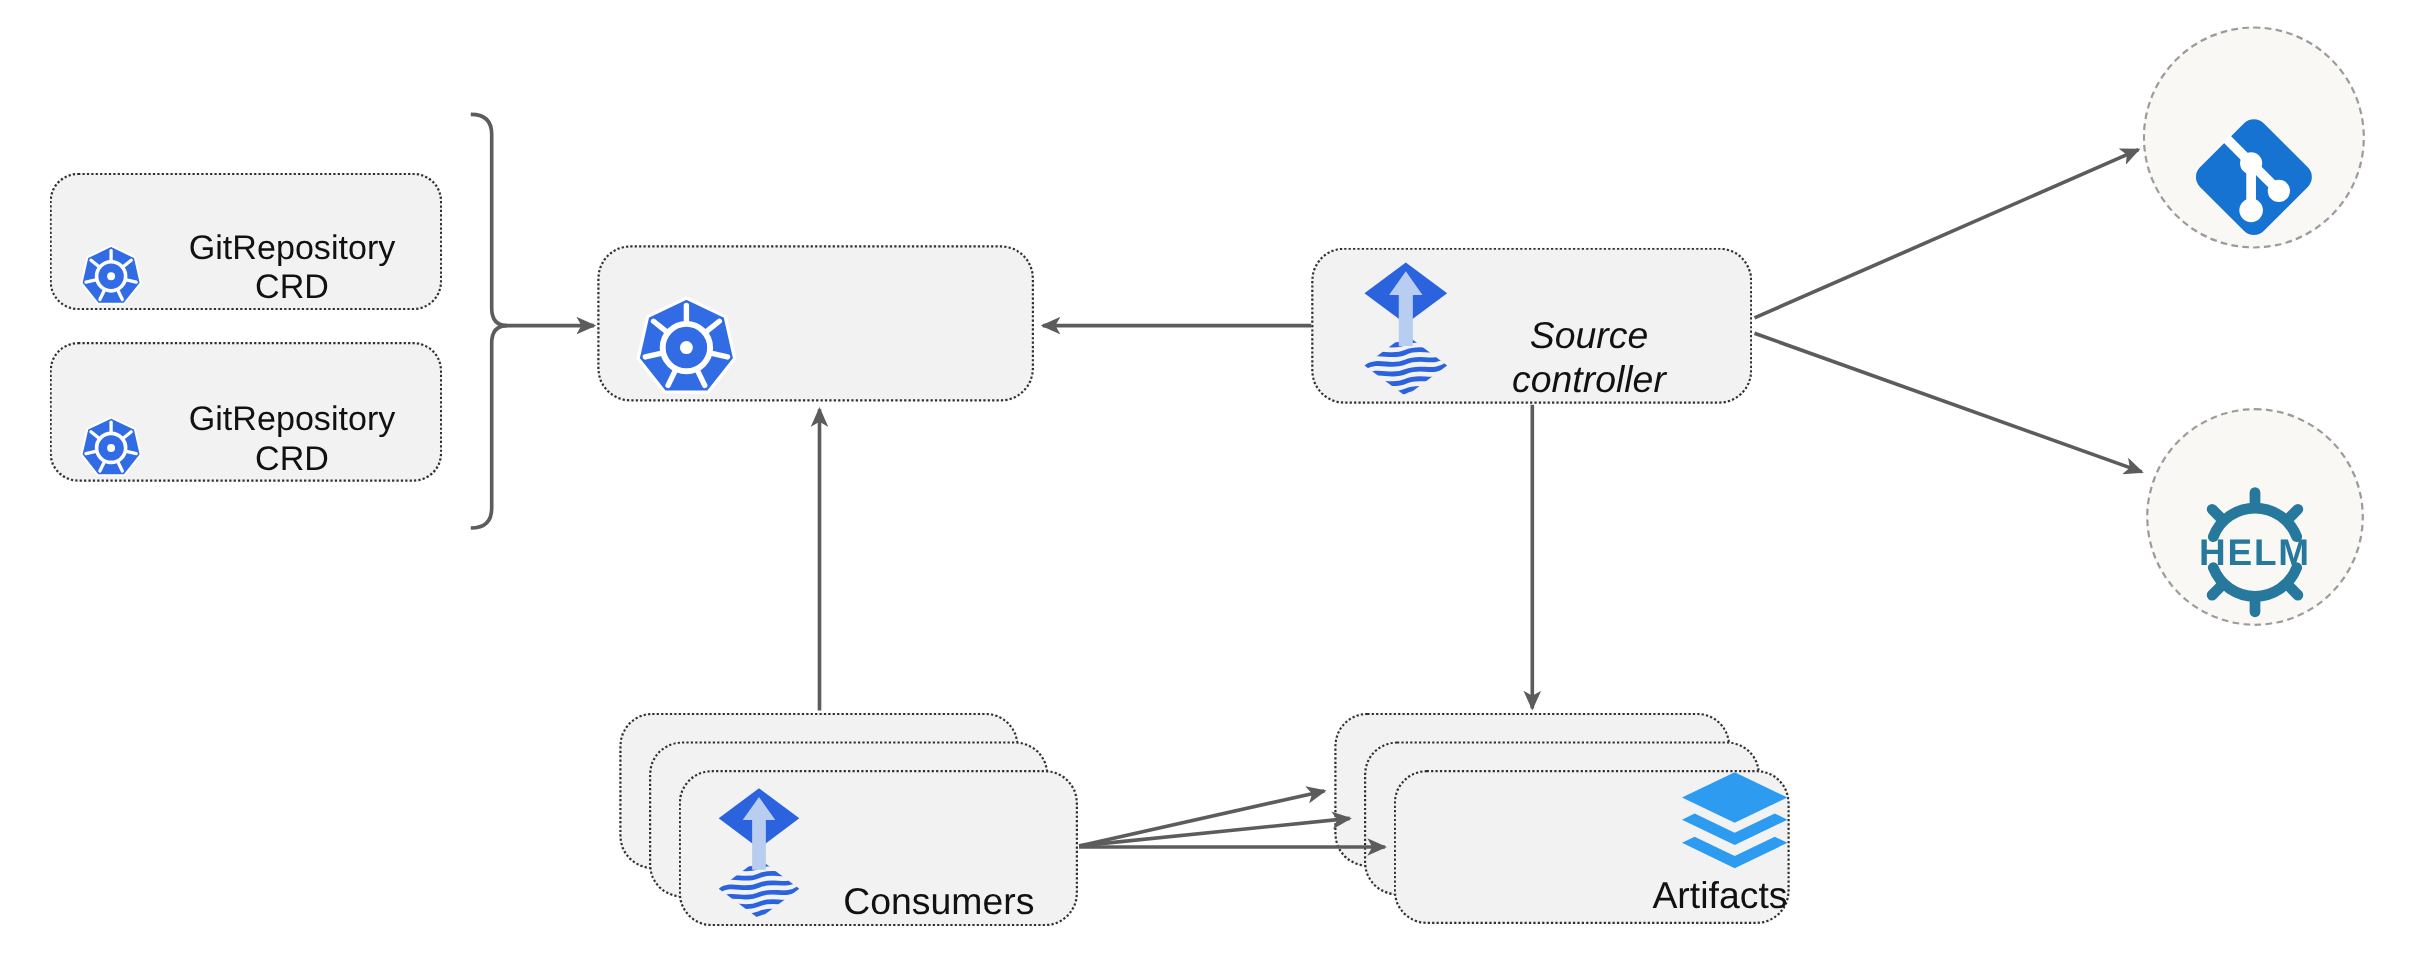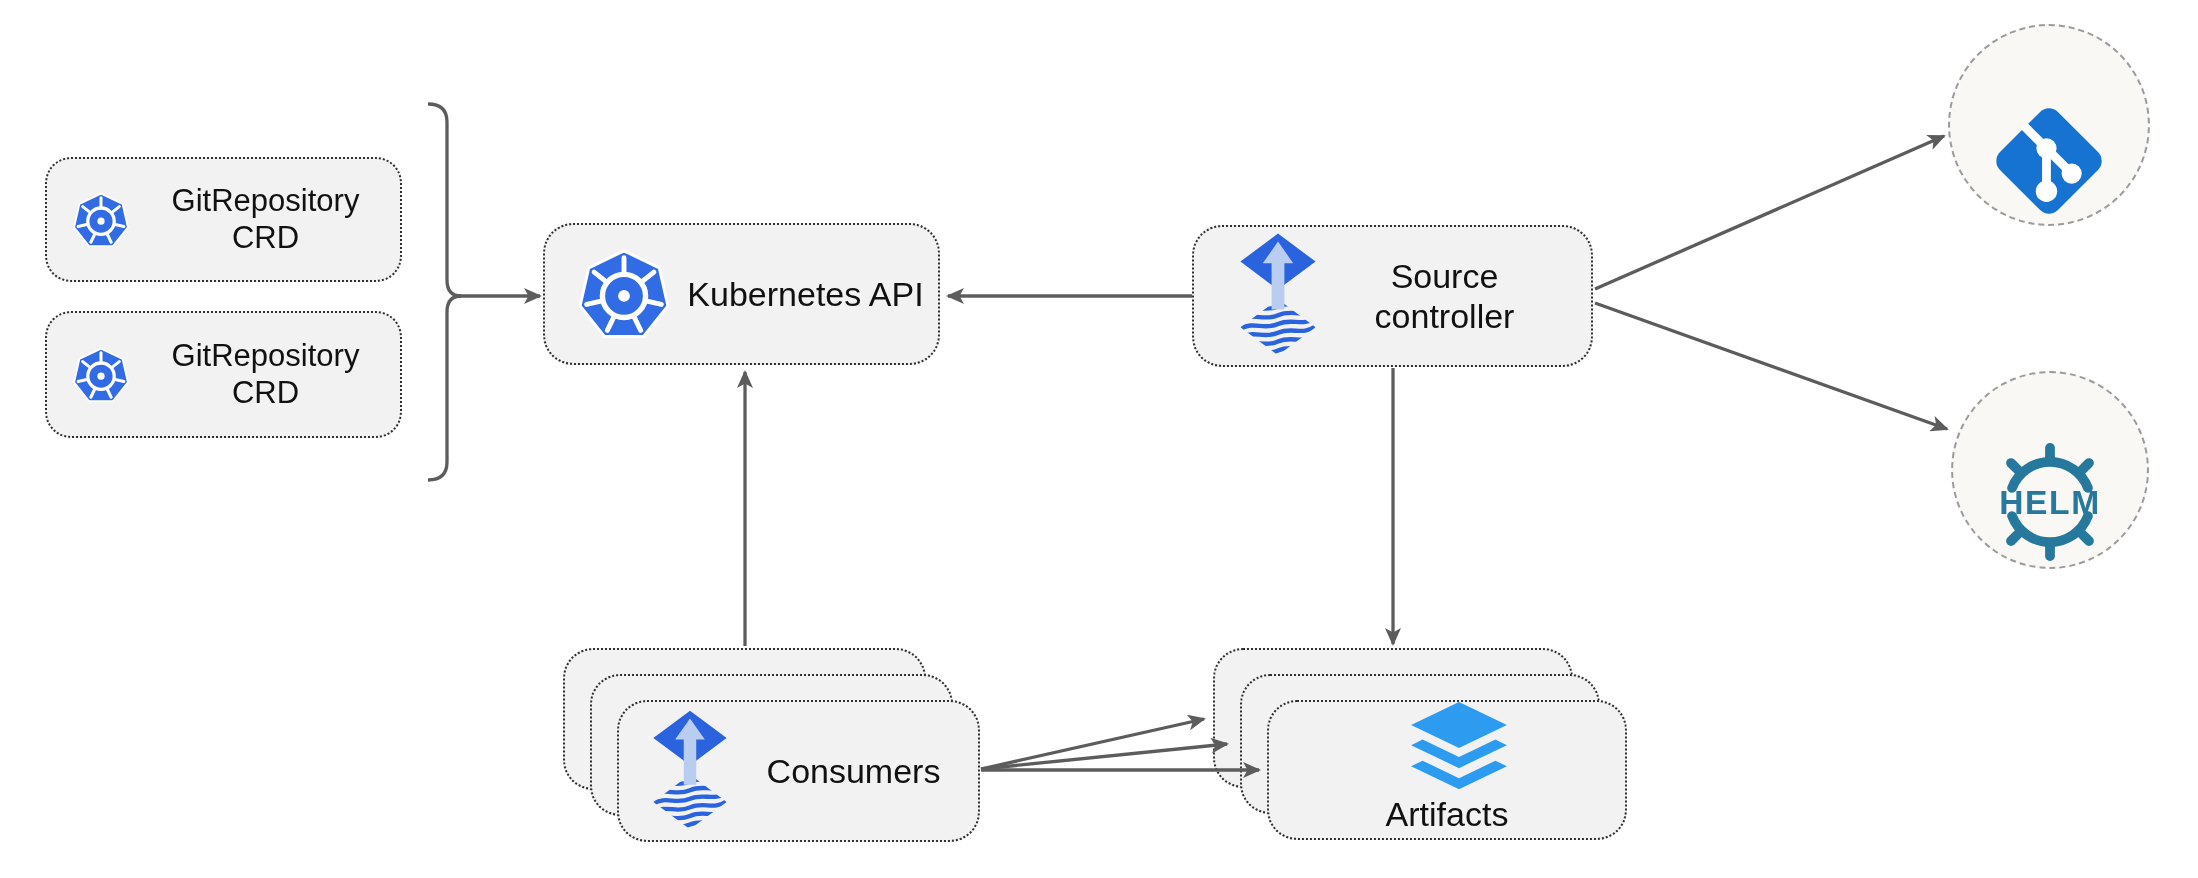--- a/index.html
+++ b/index.html
@@ -11,21 +11,21 @@
     color:#111111;
     overflow:hidden;
   }
   .node{
     position:absolute;
     background:var(--node-fill,#f2f2f2);
     border:2.5px dotted #2f2f2f;
     border-radius:30px;
     box-sizing:border-box;
     display:flex;
-    align-items:center;
+    align-items:flex-end;
   }
   .node.small-radius{border-radius:26px;}
   .ghost{position:absolute;background:var(--node-fill,#f2f2f2);border:2.5px dotted #2f2f2f;border-radius:30px;box-sizing:border-box;}
   .node-label{
     flex:1;
     text-align:center;
     font-size:34px;
     line-height:1.18;
     white-space:pre-line;
     color:#111;
@@ -108,24 +108,23 @@
           <line x1="50" y1="52" x2="88.1" y2="60.7"></line>
           <line x1="50" y1="52" x2="67" y2="87.1"></line>
           <line x1="50" y1="52" x2="33" y2="87.1"></line>
           <line x1="50" y1="52" x2="11.9" y2="60.7"></line>
           <line x1="50" y1="52" x2="19.5" y2="27.6"></line>
         </g>
         <circle cx="50" cy="52" r="22" style="fill:var(--kubernetes-blue,#326CE5);" stroke="#ffffff" stroke-width="5.5"></circle>
         <circle cx="50" cy="52" r="6" fill="#ffffff"></circle>
       </svg>
     </span>
-    <span class="node-label">Kubernetes API</span>
-  </div>
-
-  <div class="node" style="left:1192px;top:225px;width:401px;height:142px;">
+  </div>
+
+  <div class="node" style="left:1192px;top:225px;width:401px;height:142px;font-style:italic;">
     <span class="icon-wrap" style="margin-left:44px;">
       <svg width="80" height="128" viewBox="0 0 100 160">
         <polygon points="50,2 97,37 50,72 3,37" style="fill:var(--flux-blue,#2B63DE);"></polygon>
         <defs>
           <clipPath id="fluxwave1">
               <polygon points="50,84 97,119 50,154 3,119"></polygon>
             </clipPath>
         </defs>
         <g clip-path="url(#fluxwave1)" style="stroke:var(--flux-blue,#2B63DE);" stroke-width="5.5" fill="none" stroke-linecap="round">
           <path d="M3,99 C20,89 32,101 50,93 C68,85 80,97 97,85"></path>

